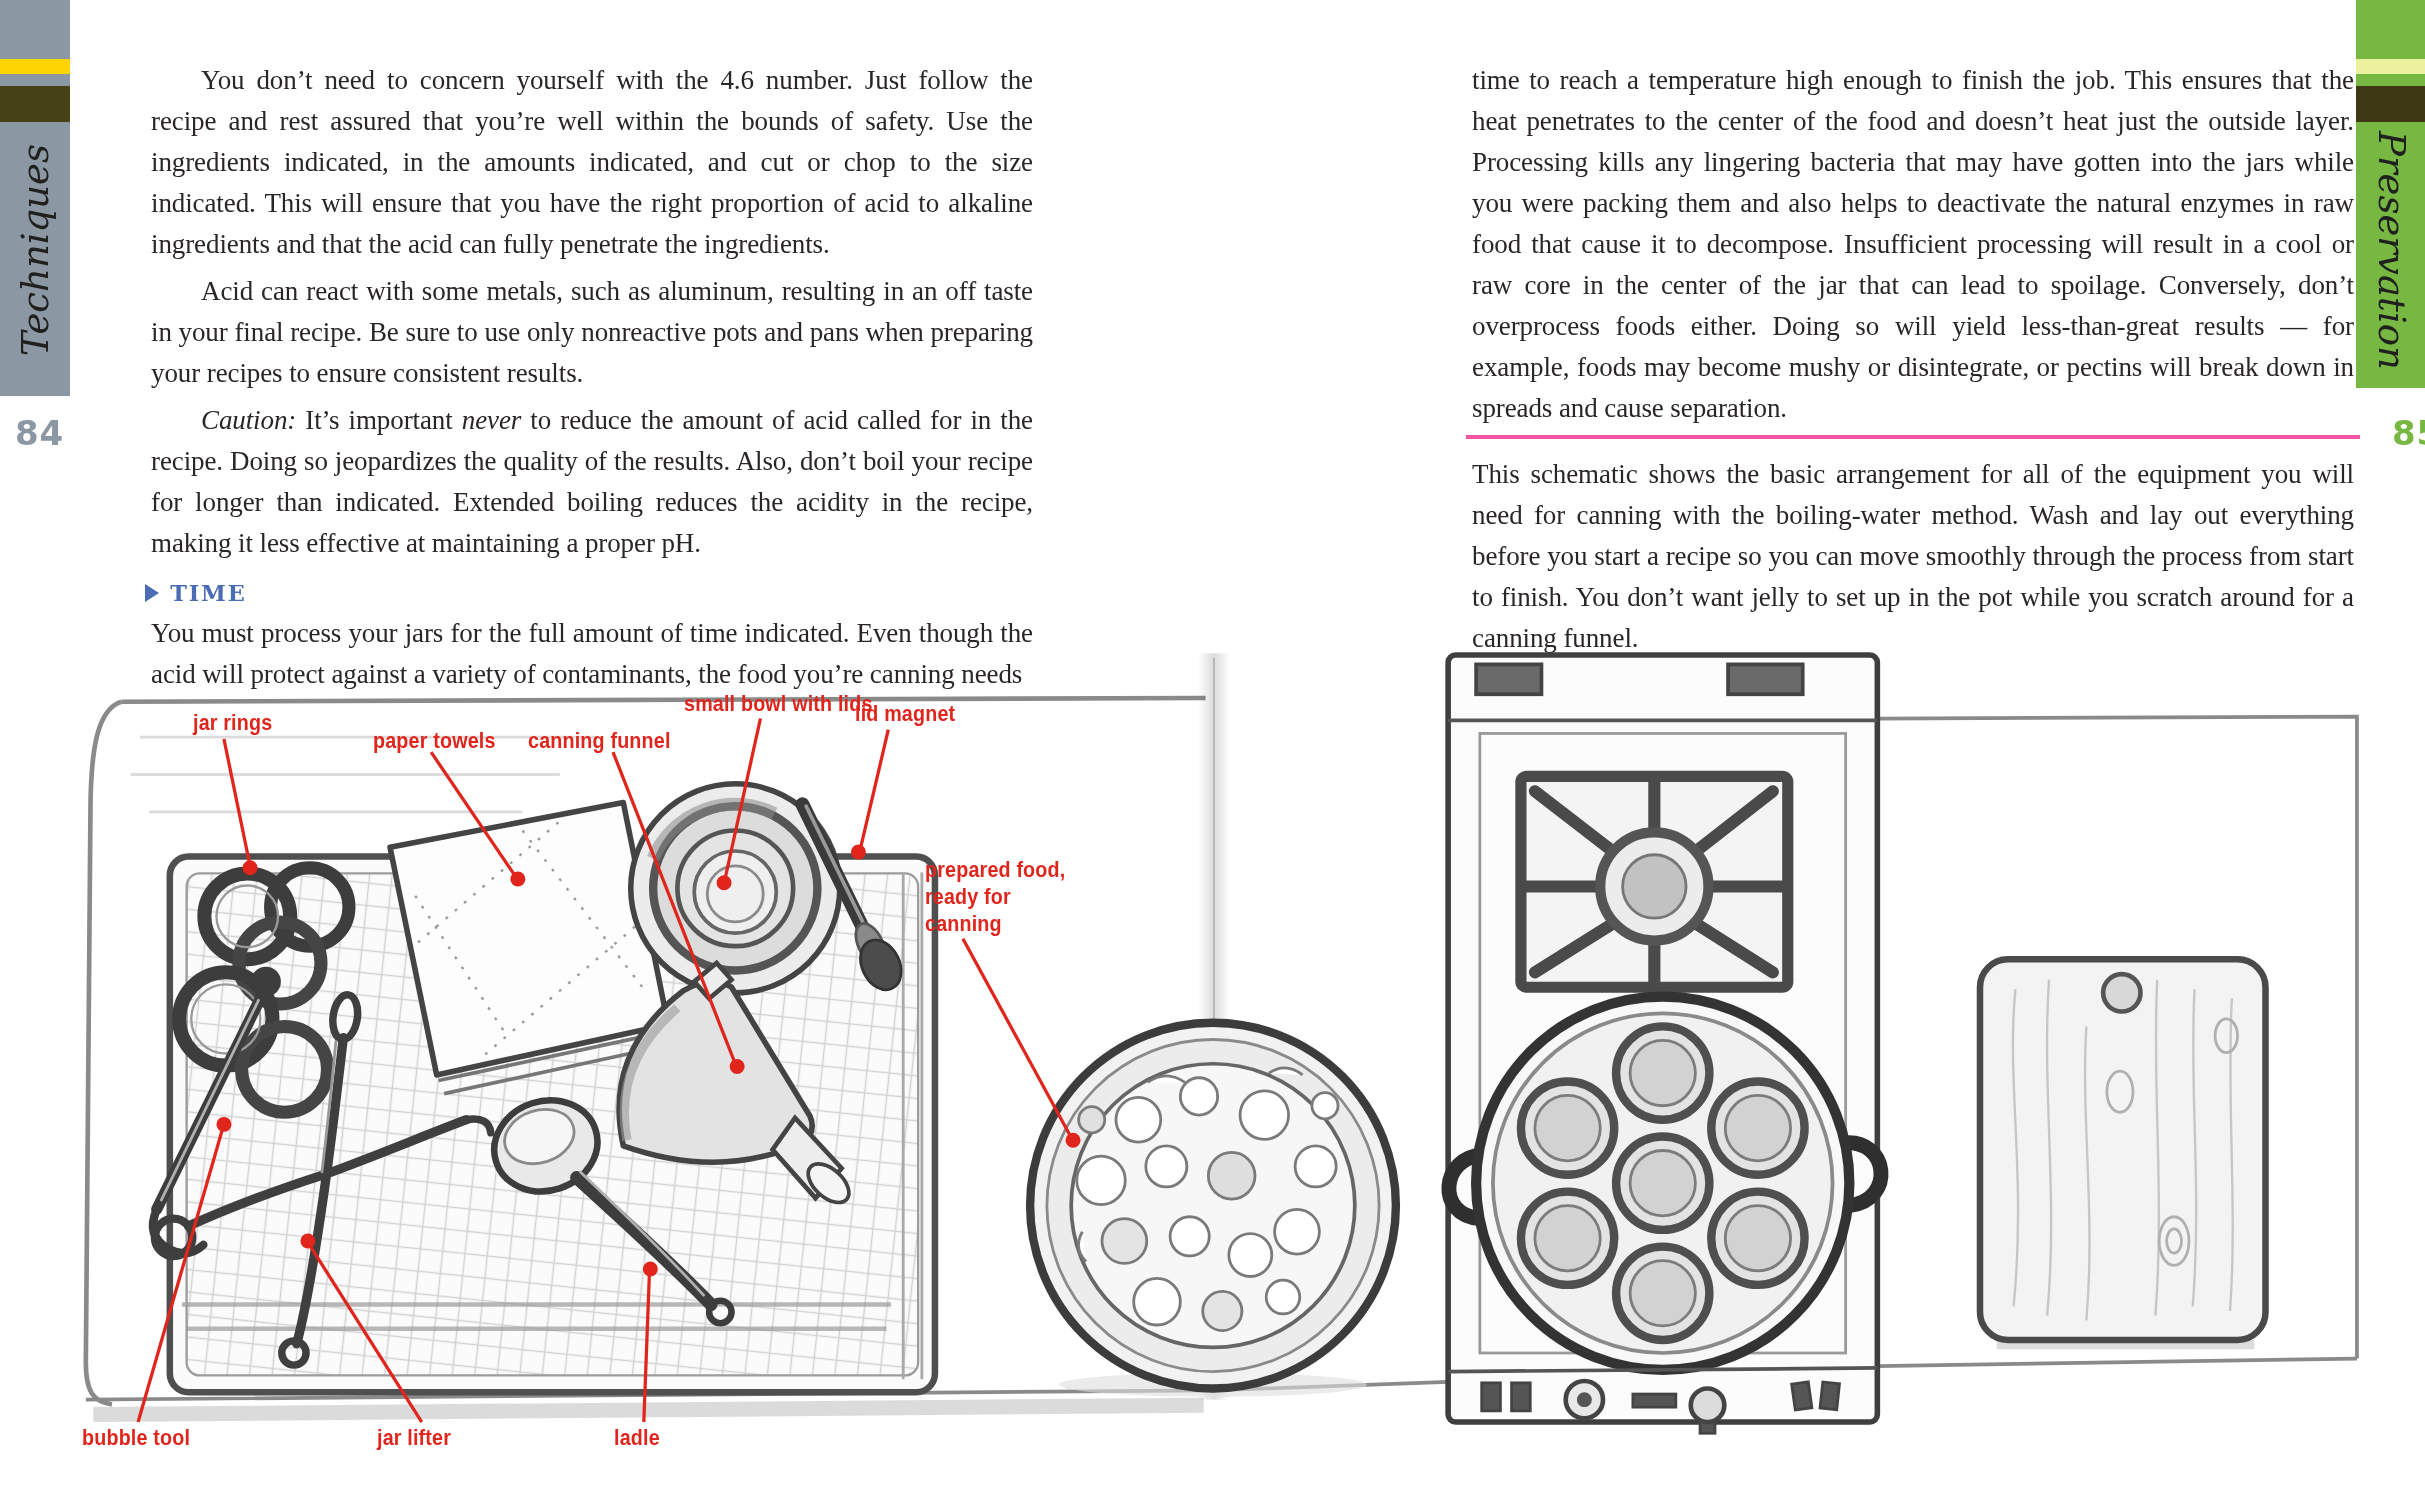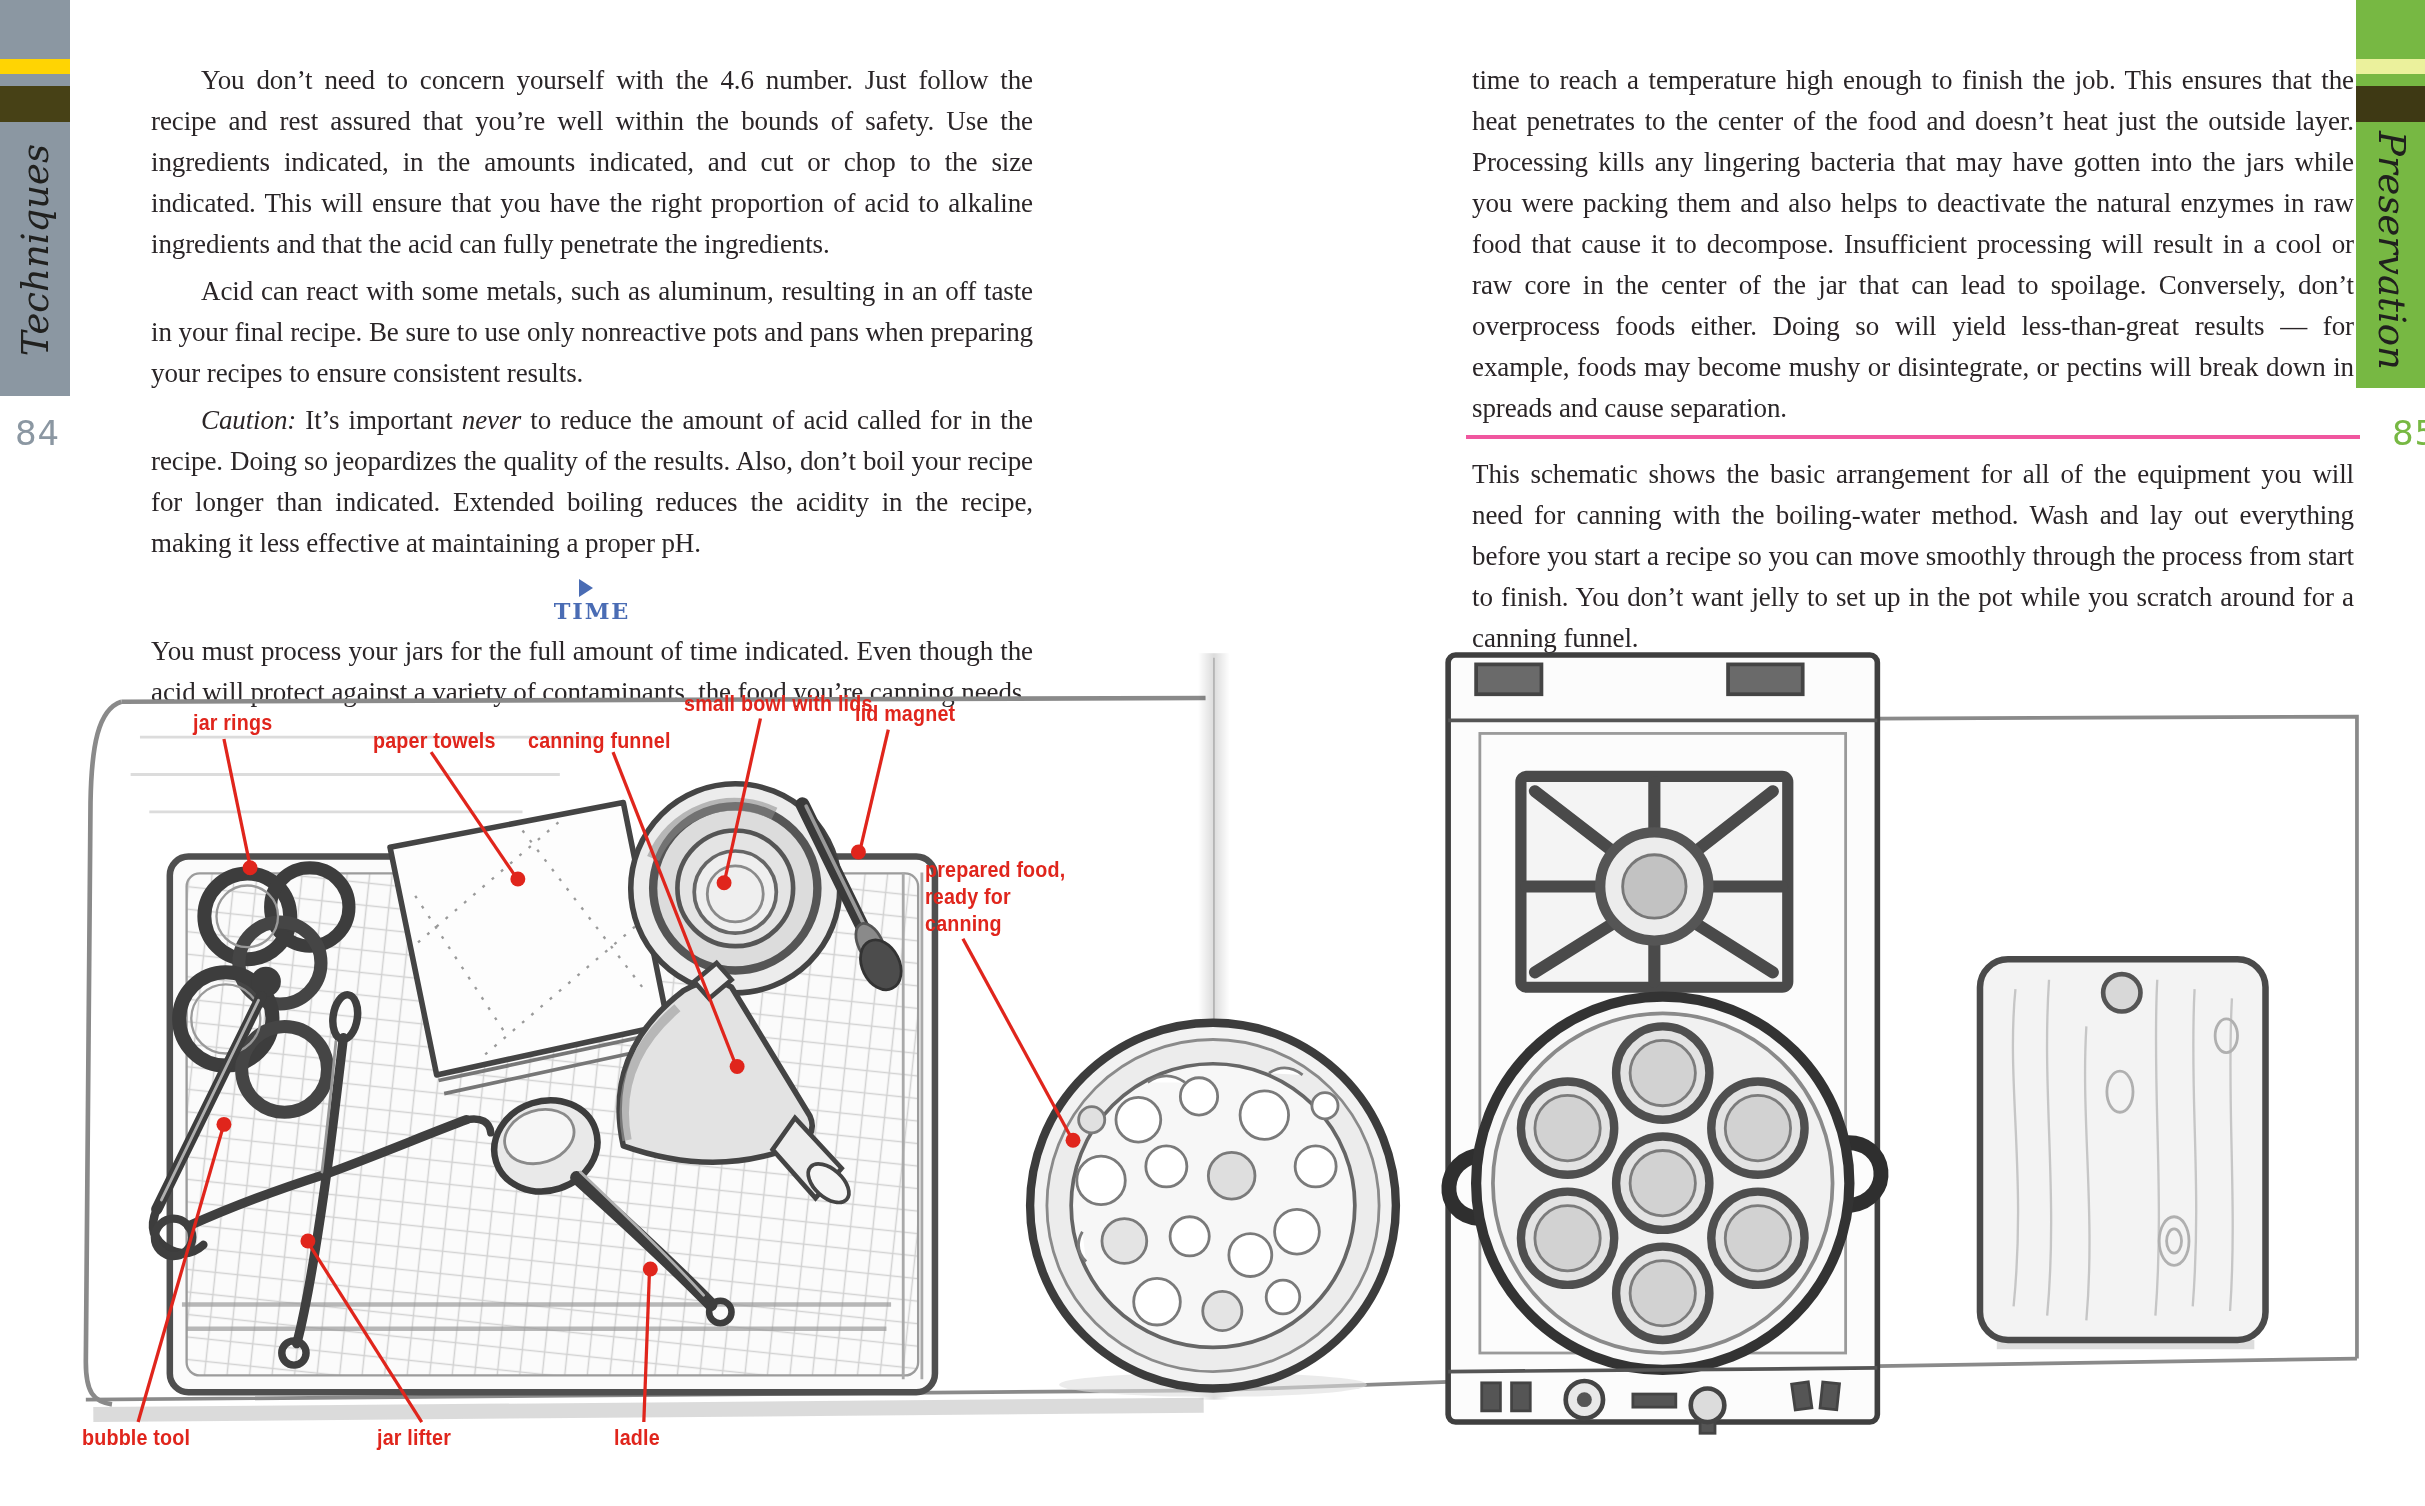--- a/index.html
+++ b/index.html
@@ -15,34 +15,34 @@
   .stripe-y1 { top:59px; height:15px; background:var(--stripe-yellow,#ffd403); }
   .stripe-o1 { top:86px; height:36px; background:var(--stripe-olive-left,#474116); }
   .stripe-y2 { top:59px; height:15px; background:var(--stripe-pale-green,#ebf19c); }
   .stripe-o2 { top:86px; height:36px; background:var(--stripe-olive-right,#3e3914); }
   .vtitle-box { position:absolute; top:136px; width:70px; height:229px;
     display:flex; align-items:center; justify-content:center; }
   .vtitle { font-family:"DejaVu Serif", serif; font-style:italic; font-size:37px;
     color:#20201e; writing-mode:vertical-rl; white-space:nowrap; }
   .vtitle.up { transform:rotate(180deg); }
   .pagenum { position:absolute; top:413px; font-family:"DejaVu Sans", sans-serif;
-    font-weight:normal; font-size:34px; letter-spacing:0.9px; }
+    font-weight:bold; font-size:34px; letter-spacing:0.9px; }
   .pagenum-left  { left:15px;  color:var(--page-num-left,#8b97a2); }
   .pagenum-right { left:2360px; color:var(--page-num-right,#77b843);margin-left:32px; }
   
   .col { position:absolute; top:54px; width:894px; text-align:justify;
     font-size:27px; line-height:41px; letter-spacing:-0.1px; }
   .col-left  { left:145px; }
   .col-right { left:1466px; }
   .col p { margin:6px; }
   .col p.indent { text-indent:50px; }
   .it { font-style:italic; }
   .time-head { margin-top:15px; margin-bottom:1.9px; display:flex; align-items:center;
     font-family:"DejaVu Serif", serif; font-weight:bold; font-size:22.4px;
-    letter-spacing:1.9px; color:var(--time-blue,#4a6cb4); line-height:28px; text-align:left;flex-direction:column; }
+    letter-spacing:1.9px; color:var(--time-blue,#4a6cb4); line-height:28px; text-align:left; }
   .tri { width:0; height:0; border-left:14px solid var(--time-blue,#4a6cb4);
     border-top:9.3px solid transparent; border-bottom:9.3px solid transparent;
     display:inline-block; margin-right:11.2px; }
   .process-head { margin:17px 0 0 0; line-height:47px; text-align:left; }
   .process-head span { display:inline-block; transform:scaleX(0.62); transform-origin:left center;
     font-family:"Liberation Sans", sans-serif; font-weight:normal; font-size:45px;
     letter-spacing:1.9px; color:var(--heading-red,#ec1c2b); white-space:nowrap; }
   .process-rule { height:3.7px; background:var(--rule-pink,#f0569f); margin:5.6px 0 15px 0; }
   
   .art { position:absolute; left:0; top:0; width:2426px; height:1507px; }

